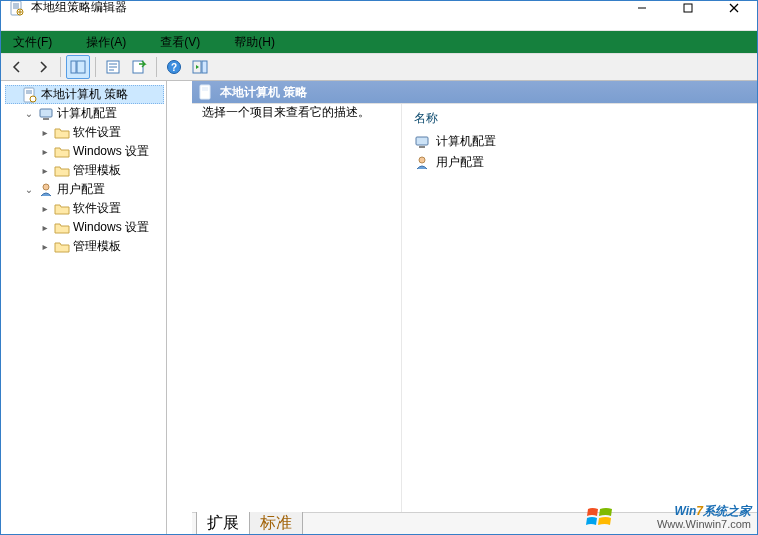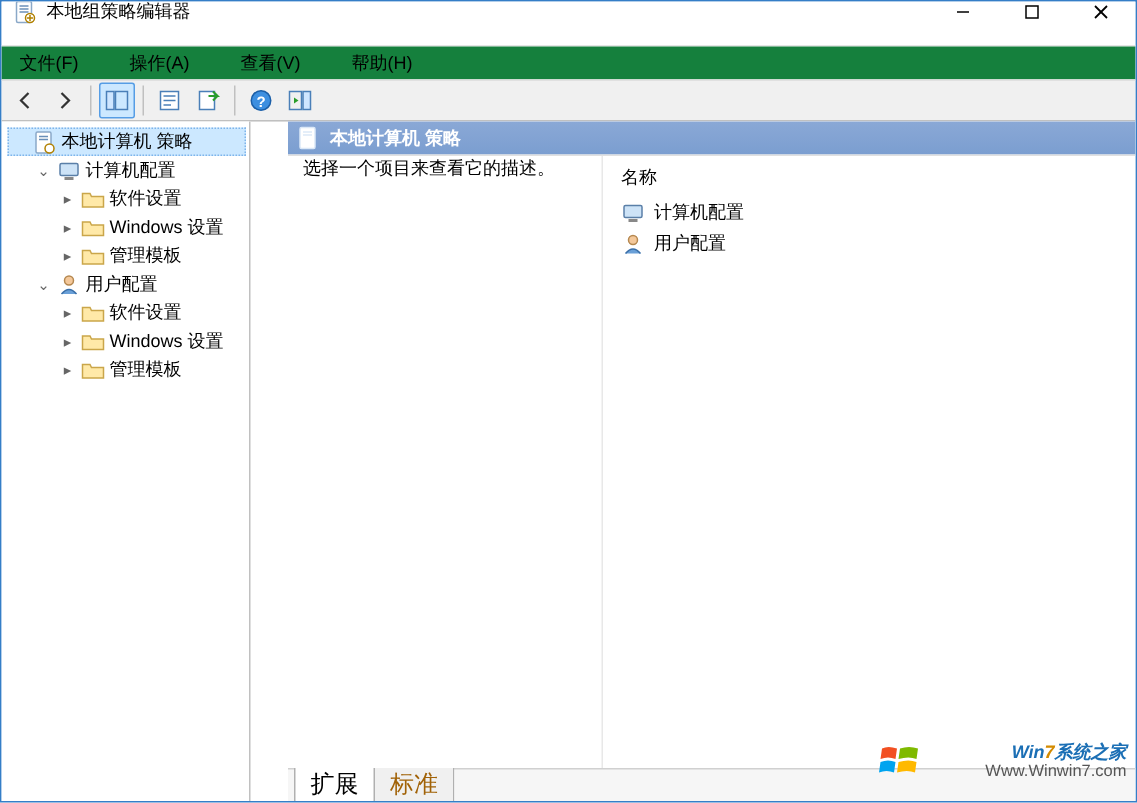--- a/index.html
+++ b/index.html
@@ -110,21 +110,21 @@
     width: 210px;
     padding: 0 10px;
     border-right: 1px solid #e8e8e8;
   }
   .list-col {
     flex: 1;
     padding: 4px 8px;
   }
   .col-header {
     padding: 2px 4px 4px;
-    color: #000000;
+    color: #0c4a6e;
   }
   .list-item {
     display: flex; align-items: center; gap: 6px;
     padding: 2px 4px;
     cursor: default;
   }
   .tabs-row {
     height: 22px;
     display: flex;
     align-items: flex-start;
@@ -141,21 +141,21 @@
     border-bottom-right-radius: 4px;
     background: #fff;
     margin-right: -1px;
     font-size: 16px;
     position: relative;
     top: -1px;
   }
   .bottom-tab.inactive { background: #f0f0f0; color: #a16207; }
   .watermark {
     position: absolute;
-    right: 6px; bottom: 14px;
+    right: 6px; bottom: 4px;
     display: flex; align-items: center; gap: 6px;
     font-size: 12px;
     pointer-events: none;
     justify-content: flex-end;
   }
   .watermark .wm-text { text-align: right; line-height: 1.1; }
   .watermark .wm-line1 { color: #1b6fb5; font-weight: bold; font-style: italic; }
   .watermark .wm-line1 .seven { color: #d48b00; }
   .watermark .wm-line2 { color: #555; font-size: 11px; margin-left: 37px; }
   

